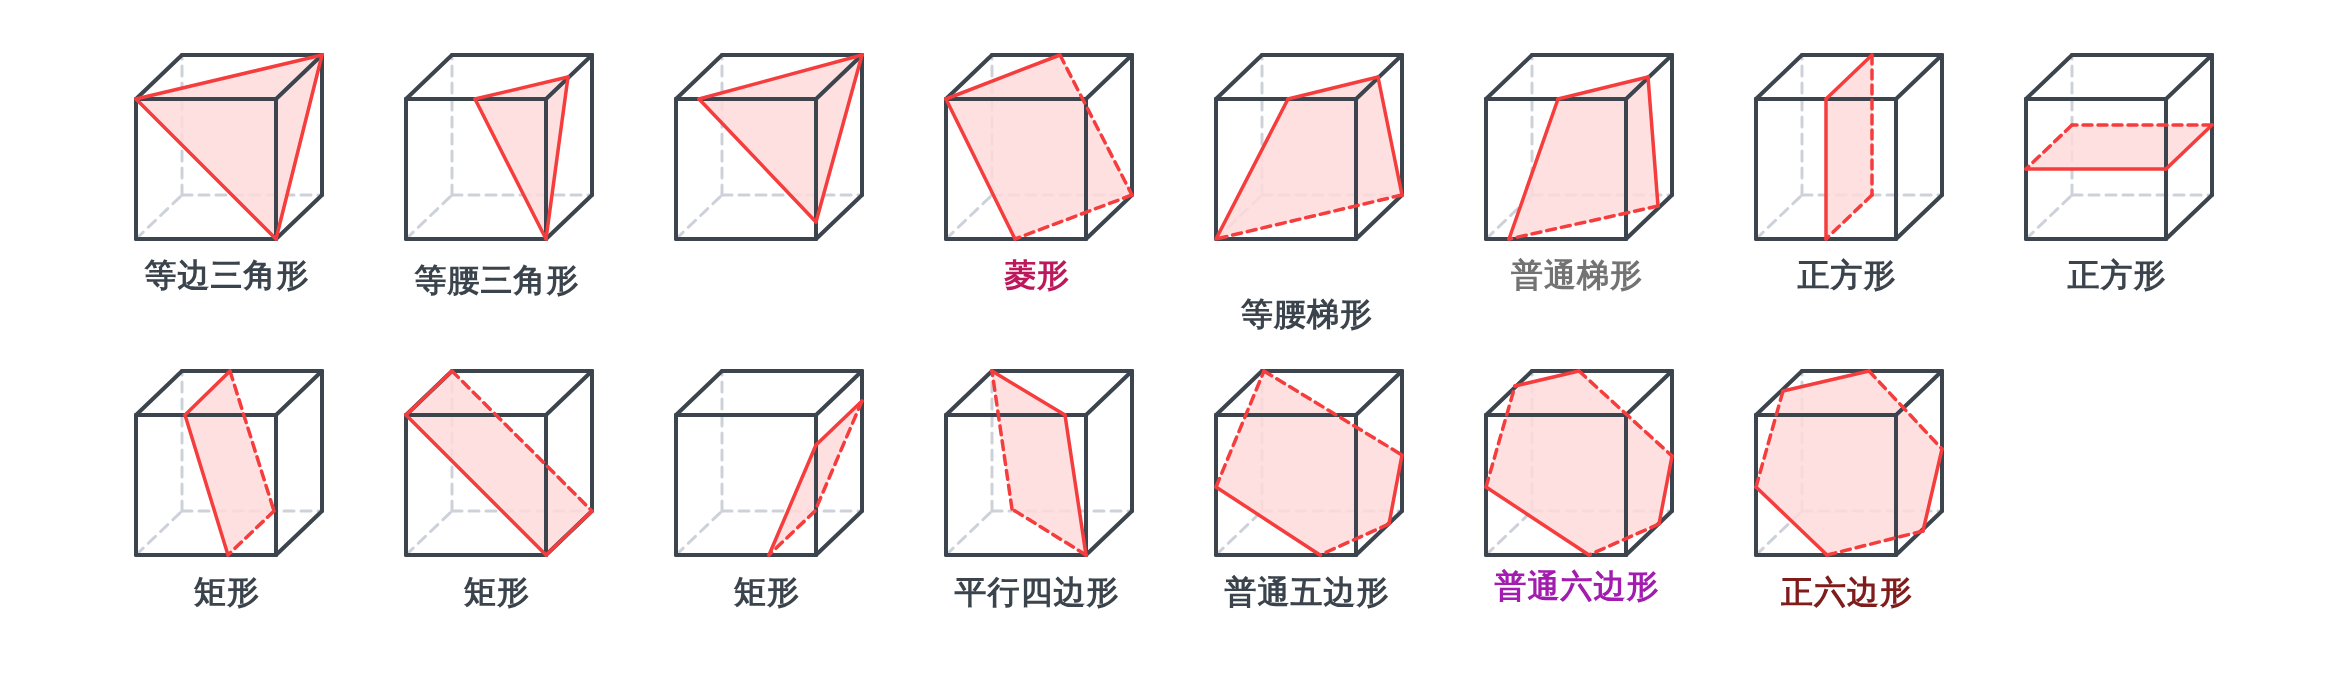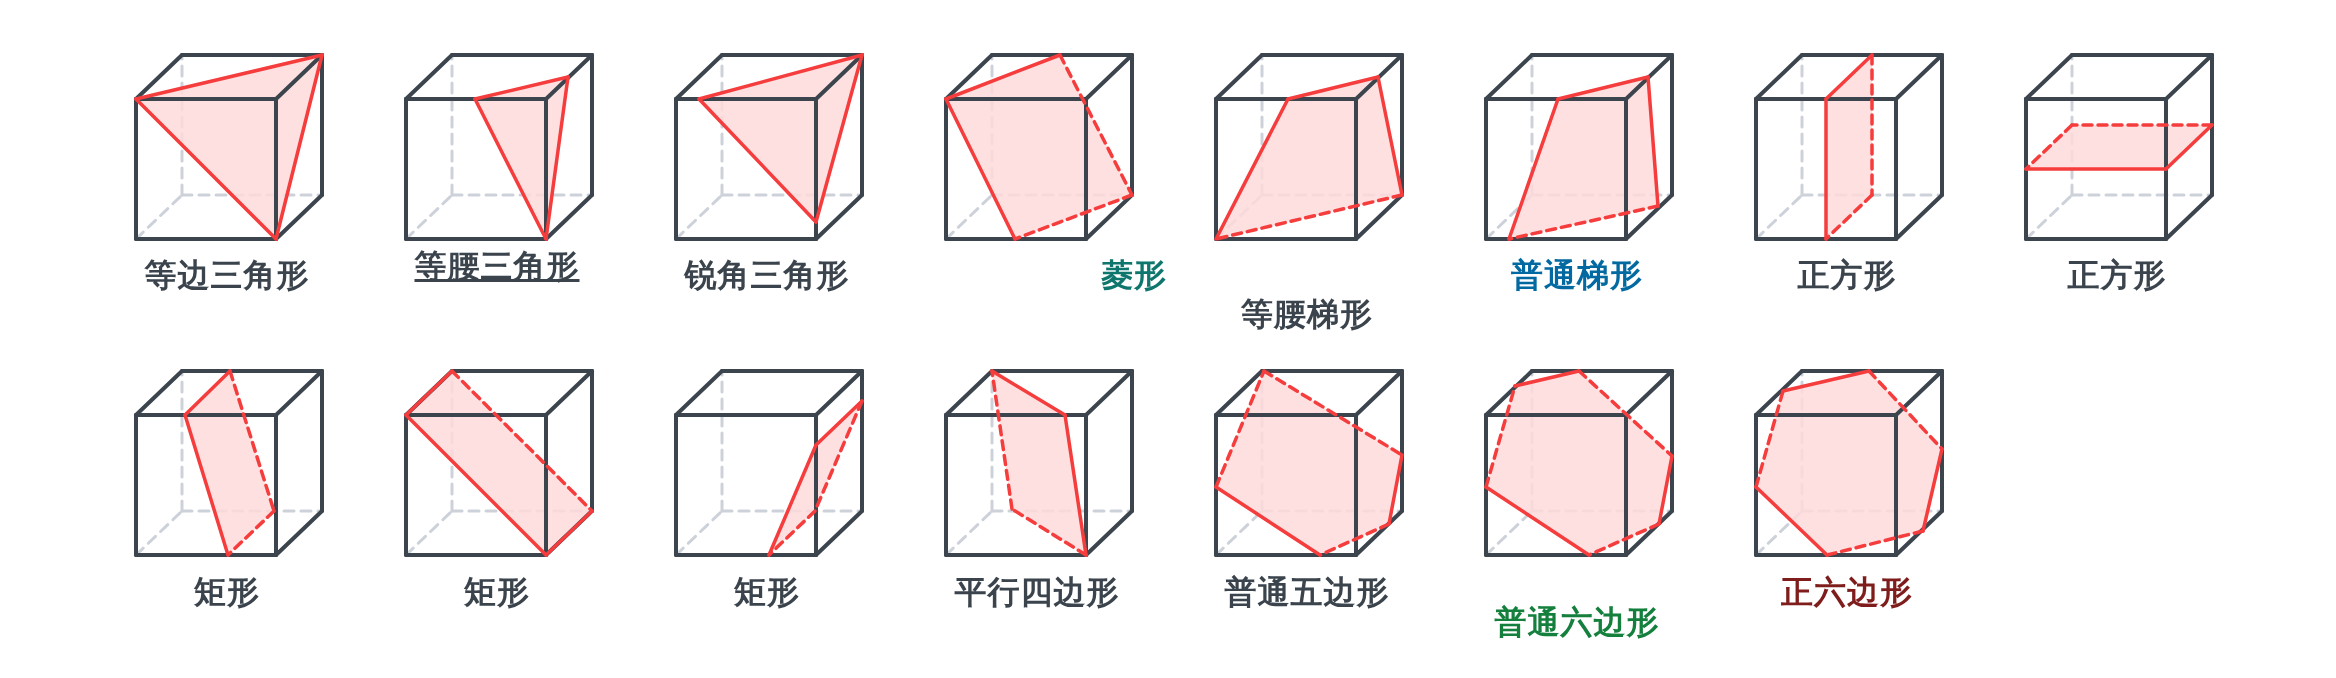--- a/index.html
+++ b/index.html
@@ -46,60 +46,59 @@
         <line x1="0" y1="184" x2="0" y2="44" stroke="#3c454e" stroke-width="4" stroke-linecap="round"></line>
         <line x1="0" y1="44" x2="46" y2="0" stroke="#3c454e" stroke-width="4" stroke-linecap="round"></line>
         <line x1="46" y1="0" x2="186" y2="0" stroke="#3c454e" stroke-width="4" stroke-linecap="round"></line>
         <line x1="140" y1="44" x2="186" y2="0" stroke="#3c454e" stroke-width="4" stroke-linecap="round"></line>
         <line x1="186" y1="0" x2="186" y2="140" stroke="#3c454e" stroke-width="4" stroke-linecap="round"></line>
         <line x1="140" y1="184" x2="186" y2="140" stroke="#3c454e" stroke-width="4" stroke-linecap="round"></line>
         <line x1="69" y1="44" x2="162" y2="22" stroke="#f53d3d" stroke-width="3.5" stroke-linecap="round"></line>
         <line x1="162" y1="22" x2="140" y2="184" stroke="#f53d3d" stroke-width="3.5" stroke-linecap="round"></line>
         <line x1="140" y1="184" x2="69" y2="44" stroke="#f53d3d" stroke-width="3.5" stroke-linecap="round"></line>
       </svg></div>
-    <div class="label" style="left: 367px; top: 248px; color: rgb(59, 68, 77); text-decoration: underline;">等腰三角形</div>
+    <div class="label" style="left: 367px; top: 262px; color: rgb(59, 68, 77);">等腰三角形</div>
     <div class="cube" style="left: 674px; top: 53px;"><svg width="190" height="190" viewBox="-2 -2 190 190">
         <line x1="0" y1="184" x2="46" y2="140" stroke="#cdd1da" stroke-width="3" stroke-linecap="round" stroke-dasharray="10,7"></line>
         <line x1="46" y1="140" x2="46" y2="0" stroke="#cdd1da" stroke-width="3" stroke-linecap="round" stroke-dasharray="10,7"></line>
         <line x1="46" y1="140" x2="186" y2="140" stroke="#cdd1da" stroke-width="3" stroke-linecap="round" stroke-dasharray="10,7"></line>
         <polygon points="23,44 186,0 140,167" fill="#ffdadb" fill-opacity="0.85" stroke="none"></polygon>
         <line x1="0" y1="44" x2="140" y2="44" stroke="#3c454e" stroke-width="4" stroke-linecap="round"></line>
         <line x1="140" y1="44" x2="140" y2="184" stroke="#3c454e" stroke-width="4" stroke-linecap="round"></line>
         <line x1="140" y1="184" x2="0" y2="184" stroke="#3c454e" stroke-width="4" stroke-linecap="round"></line>
         <line x1="0" y1="184" x2="0" y2="44" stroke="#3c454e" stroke-width="4" stroke-linecap="round"></line>
         <line x1="0" y1="44" x2="46" y2="0" stroke="#3c454e" stroke-width="4" stroke-linecap="round"></line>
         <line x1="46" y1="0" x2="186" y2="0" stroke="#3c454e" stroke-width="4" stroke-linecap="round"></line>
         <line x1="140" y1="44" x2="186" y2="0" stroke="#3c454e" stroke-width="4" stroke-linecap="round"></line>
         <line x1="186" y1="0" x2="186" y2="140" stroke="#3c454e" stroke-width="4" stroke-linecap="round"></line>
         <line x1="140" y1="184" x2="186" y2="140" stroke="#3c454e" stroke-width="4" stroke-linecap="round"></line>
         <line x1="23" y1="44" x2="186" y2="0" stroke="#f53d3d" stroke-width="3.5" stroke-linecap="round"></line>
         <line x1="186" y1="0" x2="140" y2="167" stroke="#f53d3d" stroke-width="3.5" stroke-linecap="round"></line>
         <line x1="140" y1="167" x2="23" y2="44" stroke="#f53d3d" stroke-width="3.5" stroke-linecap="round"></line>
       </svg></div>
-    <div class="label" style="left: 637px; top: 257px; color: rgb(59, 68, 77);">锐角三角形</div>
     <div class="cube" style="left: 944px; top: 53px;"><svg width="190" height="190" viewBox="-2 -2 190 190">
         <line x1="0" y1="184" x2="46" y2="140" stroke="#cdd1da" stroke-width="3" stroke-linecap="round" stroke-dasharray="10,7"></line>
         <line x1="46" y1="140" x2="46" y2="0" stroke="#cdd1da" stroke-width="3" stroke-linecap="round" stroke-dasharray="10,7"></line>
         <line x1="46" y1="140" x2="186" y2="140" stroke="#cdd1da" stroke-width="3" stroke-linecap="round" stroke-dasharray="10,7"></line>
         <polygon points="0,44 114,0 186,140 69,184" fill="#ffdadb" fill-opacity="0.85" stroke="none"></polygon>
         <line x1="0" y1="44" x2="140" y2="44" stroke="#3c454e" stroke-width="4" stroke-linecap="round"></line>
         <line x1="140" y1="44" x2="140" y2="184" stroke="#3c454e" stroke-width="4" stroke-linecap="round"></line>
         <line x1="140" y1="184" x2="0" y2="184" stroke="#3c454e" stroke-width="4" stroke-linecap="round"></line>
         <line x1="0" y1="184" x2="0" y2="44" stroke="#3c454e" stroke-width="4" stroke-linecap="round"></line>
         <line x1="0" y1="44" x2="46" y2="0" stroke="#3c454e" stroke-width="4" stroke-linecap="round"></line>
         <line x1="46" y1="0" x2="186" y2="0" stroke="#3c454e" stroke-width="4" stroke-linecap="round"></line>
         <line x1="140" y1="44" x2="186" y2="0" stroke="#3c454e" stroke-width="4" stroke-linecap="round"></line>
         <line x1="186" y1="0" x2="186" y2="140" stroke="#3c454e" stroke-width="4" stroke-linecap="round"></line>
         <line x1="140" y1="184" x2="186" y2="140" stroke="#3c454e" stroke-width="4" stroke-linecap="round"></line>
         <line x1="114" y1="0" x2="186" y2="140" stroke="#f53d3d" stroke-width="3.5" stroke-linecap="round" stroke-dasharray="9,6"></line>
         <line x1="186" y1="140" x2="69" y2="184" stroke="#f53d3d" stroke-width="3.5" stroke-linecap="round" stroke-dasharray="9,6"></line>
         <line x1="0" y1="44" x2="114" y2="0" stroke="#f53d3d" stroke-width="3.5" stroke-linecap="round"></line>
         <line x1="0" y1="44" x2="69" y2="184" stroke="#f53d3d" stroke-width="3.5" stroke-linecap="round"></line>
       </svg></div>
-    <div class="label" style="left: 907px; top: 257px; color: #0f766e; text-align: right;">菱形</div>
+    <div class="label" style="left: 907px; top: 257px; color: #be185d;">菱形</div>
     <div class="cube" style="left: 1214px; top: 53px;"><svg width="190" height="190" viewBox="-2 -2 190 190">
         <line x1="0" y1="184" x2="46" y2="140" stroke="#cdd1da" stroke-width="3" stroke-linecap="round" stroke-dasharray="10,7"></line>
         <line x1="46" y1="140" x2="46" y2="0" stroke="#cdd1da" stroke-width="3" stroke-linecap="round" stroke-dasharray="10,7"></line>
         <line x1="46" y1="140" x2="186" y2="140" stroke="#cdd1da" stroke-width="3" stroke-linecap="round" stroke-dasharray="10,7"></line>
         <polygon points="0,184 72,44 162,22 186,140" fill="#ffdadb" fill-opacity="0.85" stroke="none"></polygon>
         <line x1="0" y1="44" x2="140" y2="44" stroke="#3c454e" stroke-width="4" stroke-linecap="round"></line>
         <line x1="140" y1="44" x2="140" y2="184" stroke="#3c454e" stroke-width="4" stroke-linecap="round"></line>
         <line x1="140" y1="184" x2="0" y2="184" stroke="#3c454e" stroke-width="4" stroke-linecap="round"></line>
         <line x1="0" y1="184" x2="0" y2="44" stroke="#3c454e" stroke-width="4" stroke-linecap="round"></line>
         <line x1="0" y1="44" x2="46" y2="0" stroke="#3c454e" stroke-width="4" stroke-linecap="round"></line>
@@ -125,21 +124,21 @@
         <line x1="0" y1="44" x2="46" y2="0" stroke="#3c454e" stroke-width="4" stroke-linecap="round"></line>
         <line x1="46" y1="0" x2="186" y2="0" stroke="#3c454e" stroke-width="4" stroke-linecap="round"></line>
         <line x1="140" y1="44" x2="186" y2="0" stroke="#3c454e" stroke-width="4" stroke-linecap="round"></line>
         <line x1="186" y1="0" x2="186" y2="140" stroke="#3c454e" stroke-width="4" stroke-linecap="round"></line>
         <line x1="140" y1="184" x2="186" y2="140" stroke="#3c454e" stroke-width="4" stroke-linecap="round"></line>
         <line x1="172" y1="151" x2="23" y2="184" stroke="#f53d3d" stroke-width="3.5" stroke-linecap="round" stroke-dasharray="9,6"></line>
         <line x1="23" y1="184" x2="72" y2="44" stroke="#f53d3d" stroke-width="3.5" stroke-linecap="round"></line>
         <line x1="72" y1="44" x2="162" y2="22" stroke="#f53d3d" stroke-width="3.5" stroke-linecap="round"></line>
         <line x1="162" y1="22" x2="172" y2="151" stroke="#f53d3d" stroke-width="3.5" stroke-linecap="round"></line>
       </svg></div>
-    <div class="label" style="left: 1447px; top: 257px; color: #0369a1;">普通梯形</div>
+    <div class="label" style="left: 1447px; top: 257px; color: #737373;">普通梯形</div>
     <div class="cube" style="left: 1754px; top: 53px;"><svg width="190" height="190" viewBox="-2 -2 190 190">
         <line x1="0" y1="184" x2="46" y2="140" stroke="#cdd1da" stroke-width="3" stroke-linecap="round" stroke-dasharray="10,7"></line>
         <line x1="46" y1="140" x2="46" y2="0" stroke="#cdd1da" stroke-width="3" stroke-linecap="round" stroke-dasharray="10,7"></line>
         <line x1="46" y1="140" x2="186" y2="140" stroke="#cdd1da" stroke-width="3" stroke-linecap="round" stroke-dasharray="10,7"></line>
         <polygon points="70,44 116,0 116,140 70,184" fill="#ffdadb" fill-opacity="0.85" stroke="none"></polygon>
         <line x1="0" y1="44" x2="140" y2="44" stroke="#3c454e" stroke-width="4" stroke-linecap="round"></line>
         <line x1="140" y1="44" x2="140" y2="184" stroke="#3c454e" stroke-width="4" stroke-linecap="round"></line>
         <line x1="140" y1="184" x2="0" y2="184" stroke="#3c454e" stroke-width="4" stroke-linecap="round"></line>
         <line x1="0" y1="184" x2="0" y2="44" stroke="#3c454e" stroke-width="4" stroke-linecap="round"></line>
         <line x1="0" y1="44" x2="46" y2="0" stroke="#3c454e" stroke-width="4" stroke-linecap="round"></line>
@@ -288,21 +287,21 @@
         <line x1="140" y1="44" x2="186" y2="0" stroke="#3c454e" stroke-width="4" stroke-linecap="round"></line>
         <line x1="186" y1="0" x2="186" y2="140" stroke="#3c454e" stroke-width="4" stroke-linecap="round"></line>
         <line x1="140" y1="184" x2="186" y2="140" stroke="#3c454e" stroke-width="4" stroke-linecap="round"></line>
         <line x1="93" y1="0" x2="186" y2="85" stroke="#f53d3d" stroke-width="3.5" stroke-linecap="round" stroke-dasharray="9,6"></line>
         <line x1="173" y1="153" x2="103" y2="184" stroke="#f53d3d" stroke-width="3.5" stroke-linecap="round" stroke-dasharray="9,6"></line>
         <line x1="0" y1="116" x2="29" y2="15" stroke="#f53d3d" stroke-width="3.5" stroke-linecap="round" stroke-dasharray="9,6"></line>
         <line x1="29" y1="15" x2="93" y2="0" stroke="#f53d3d" stroke-width="3.5" stroke-linecap="round"></line>
         <line x1="186" y1="85" x2="173" y2="153" stroke="#f53d3d" stroke-width="3.5" stroke-linecap="round"></line>
         <line x1="103" y1="184" x2="0" y2="116" stroke="#f53d3d" stroke-width="3.5" stroke-linecap="round"></line>
       </svg></div>
-    <div class="label" style="left: 1447px; top: 604px; color: #15803d;">普通六边形</div>
+    <div class="label" style="left: 1447px; top: 568px; color: #a21caf;">普通六边形</div>
     <div class="cube" style="left: 1754px; top: 369px;"><svg width="190" height="190" viewBox="-2 -2 190 190">
         <line x1="0" y1="184" x2="46" y2="140" stroke="#cdd1da" stroke-width="3" stroke-linecap="round" stroke-dasharray="10,7"></line>
         <line x1="46" y1="140" x2="46" y2="0" stroke="#cdd1da" stroke-width="3" stroke-linecap="round" stroke-dasharray="10,7"></line>
         <line x1="46" y1="140" x2="186" y2="140" stroke="#cdd1da" stroke-width="3" stroke-linecap="round" stroke-dasharray="10,7"></line>
         <polygon points="27,20 113,0 186,78 167,160 71,184 0,116" fill="#ffdadb" fill-opacity="0.85" stroke="none"></polygon>
         <line x1="0" y1="44" x2="140" y2="44" stroke="#3c454e" stroke-width="4" stroke-linecap="round"></line>
         <line x1="140" y1="44" x2="140" y2="184" stroke="#3c454e" stroke-width="4" stroke-linecap="round"></line>
         <line x1="140" y1="184" x2="0" y2="184" stroke="#3c454e" stroke-width="4" stroke-linecap="round"></line>
         <line x1="0" y1="184" x2="0" y2="44" stroke="#3c454e" stroke-width="4" stroke-linecap="round"></line>
         <line x1="0" y1="44" x2="46" y2="0" stroke="#3c454e" stroke-width="4" stroke-linecap="round"></line>

